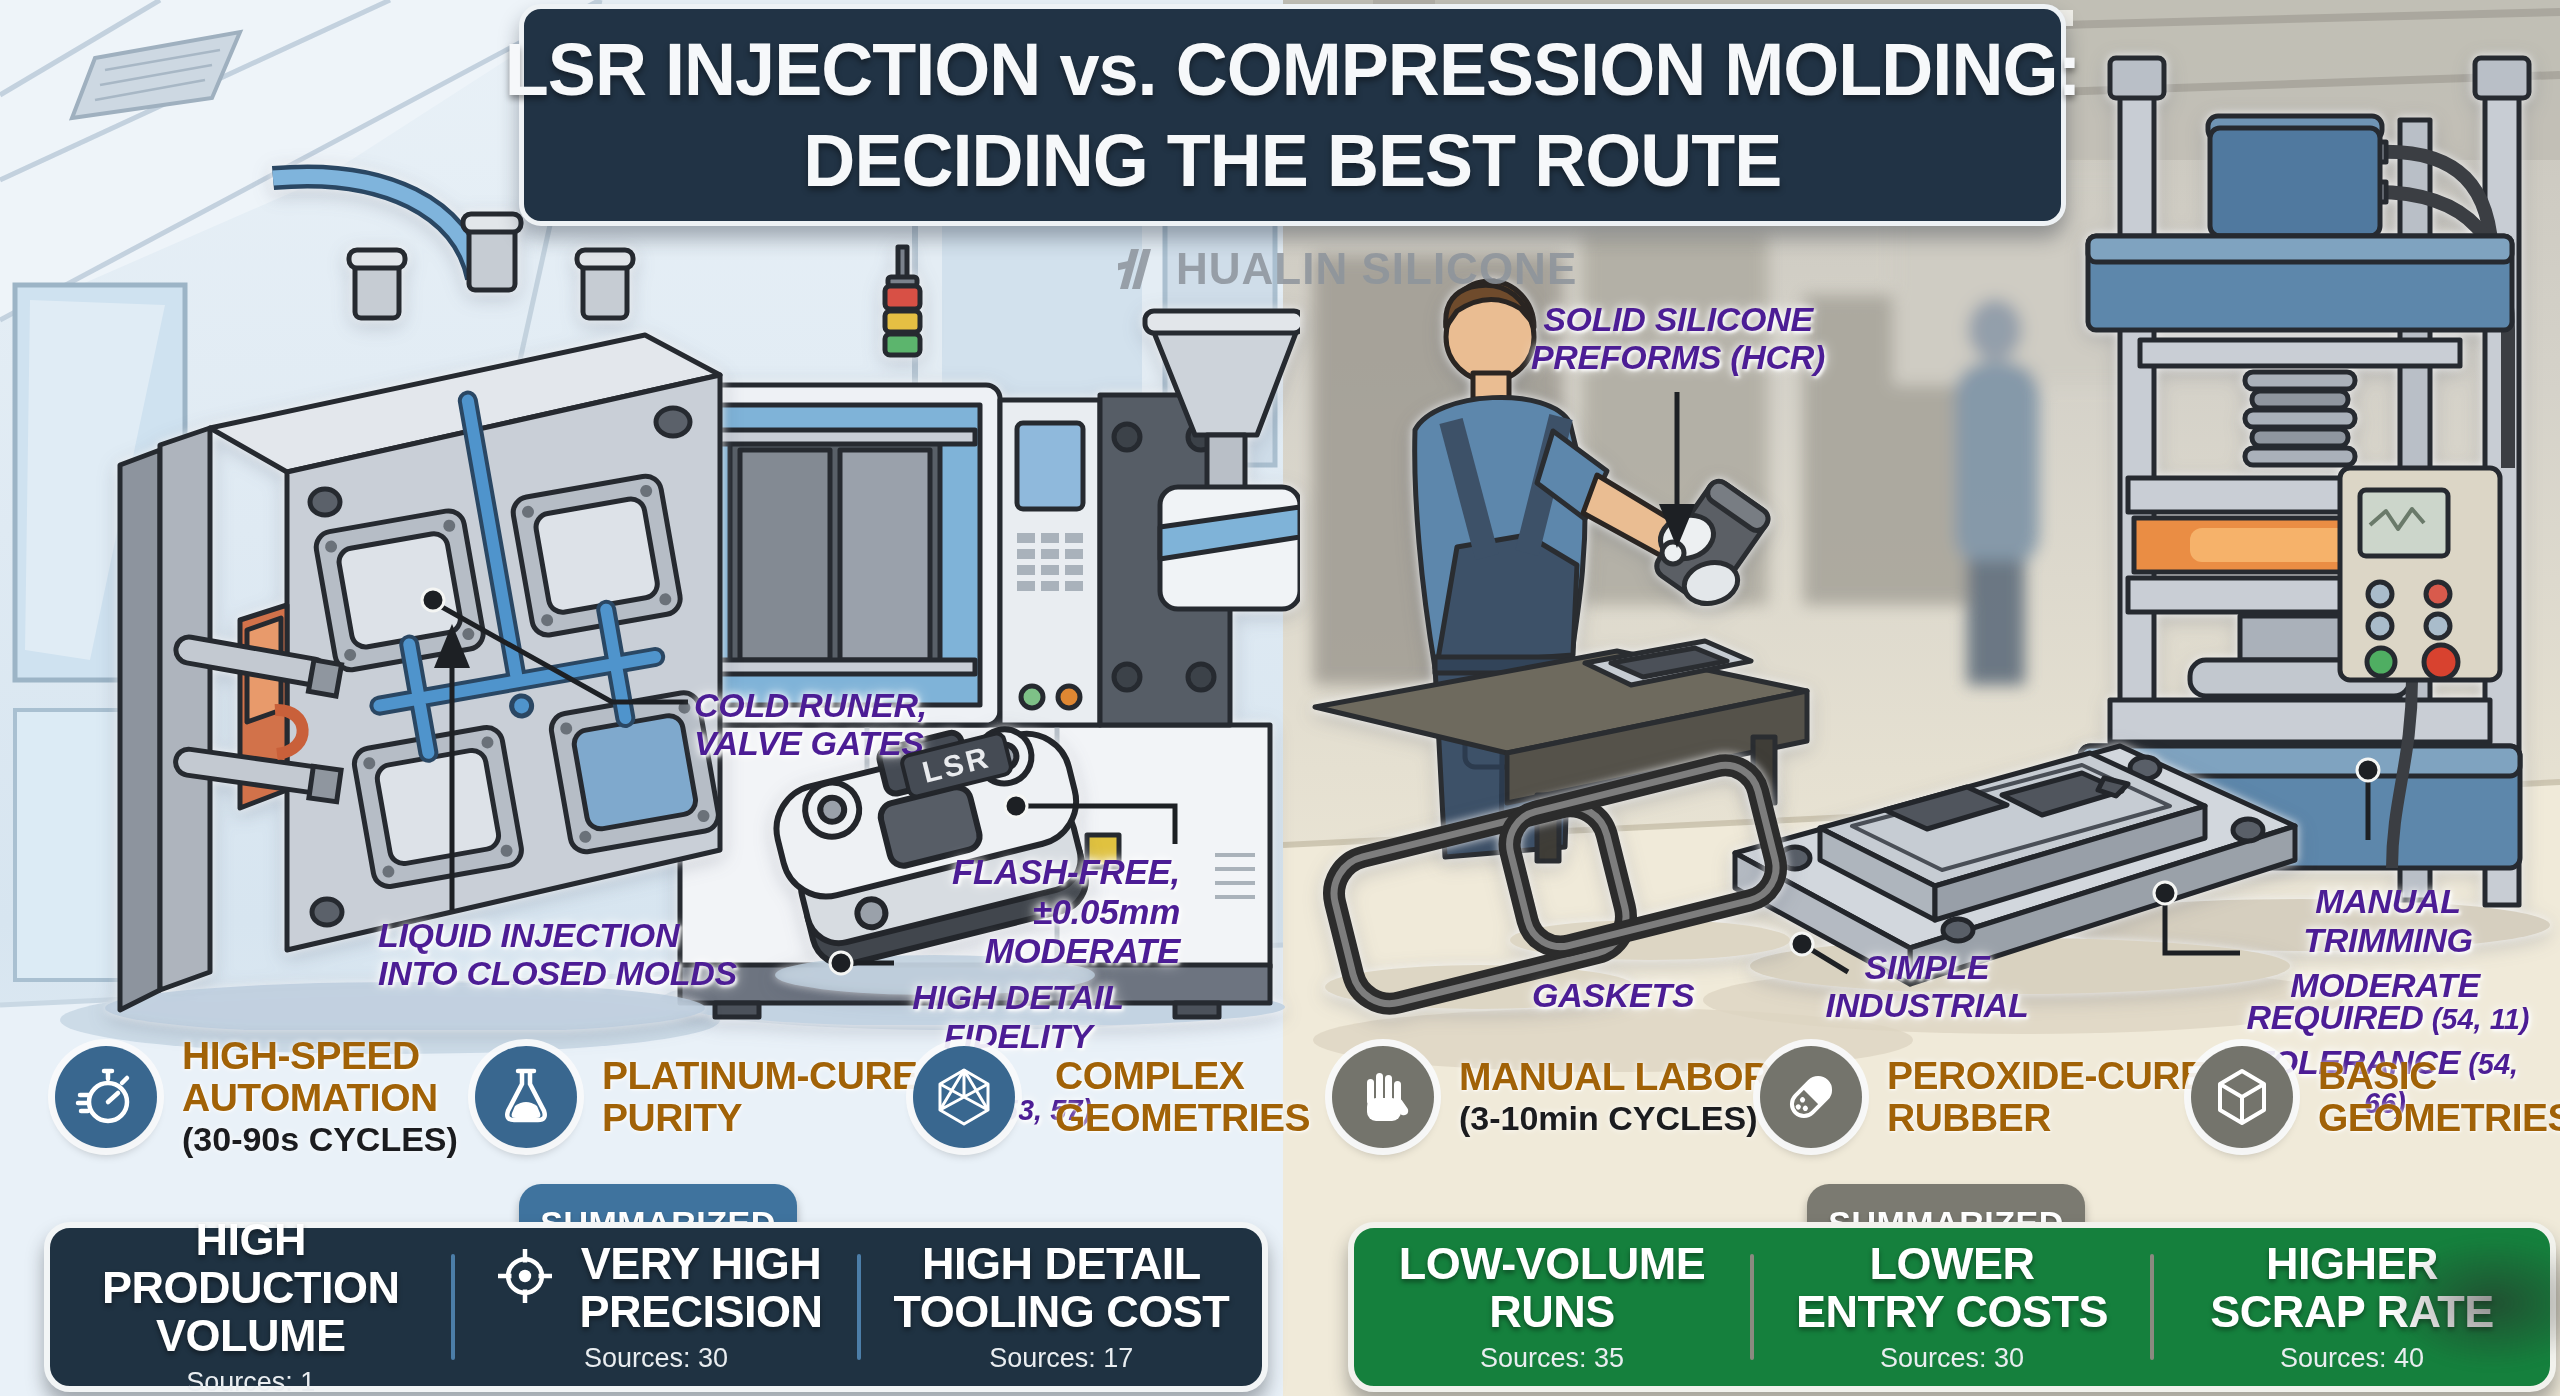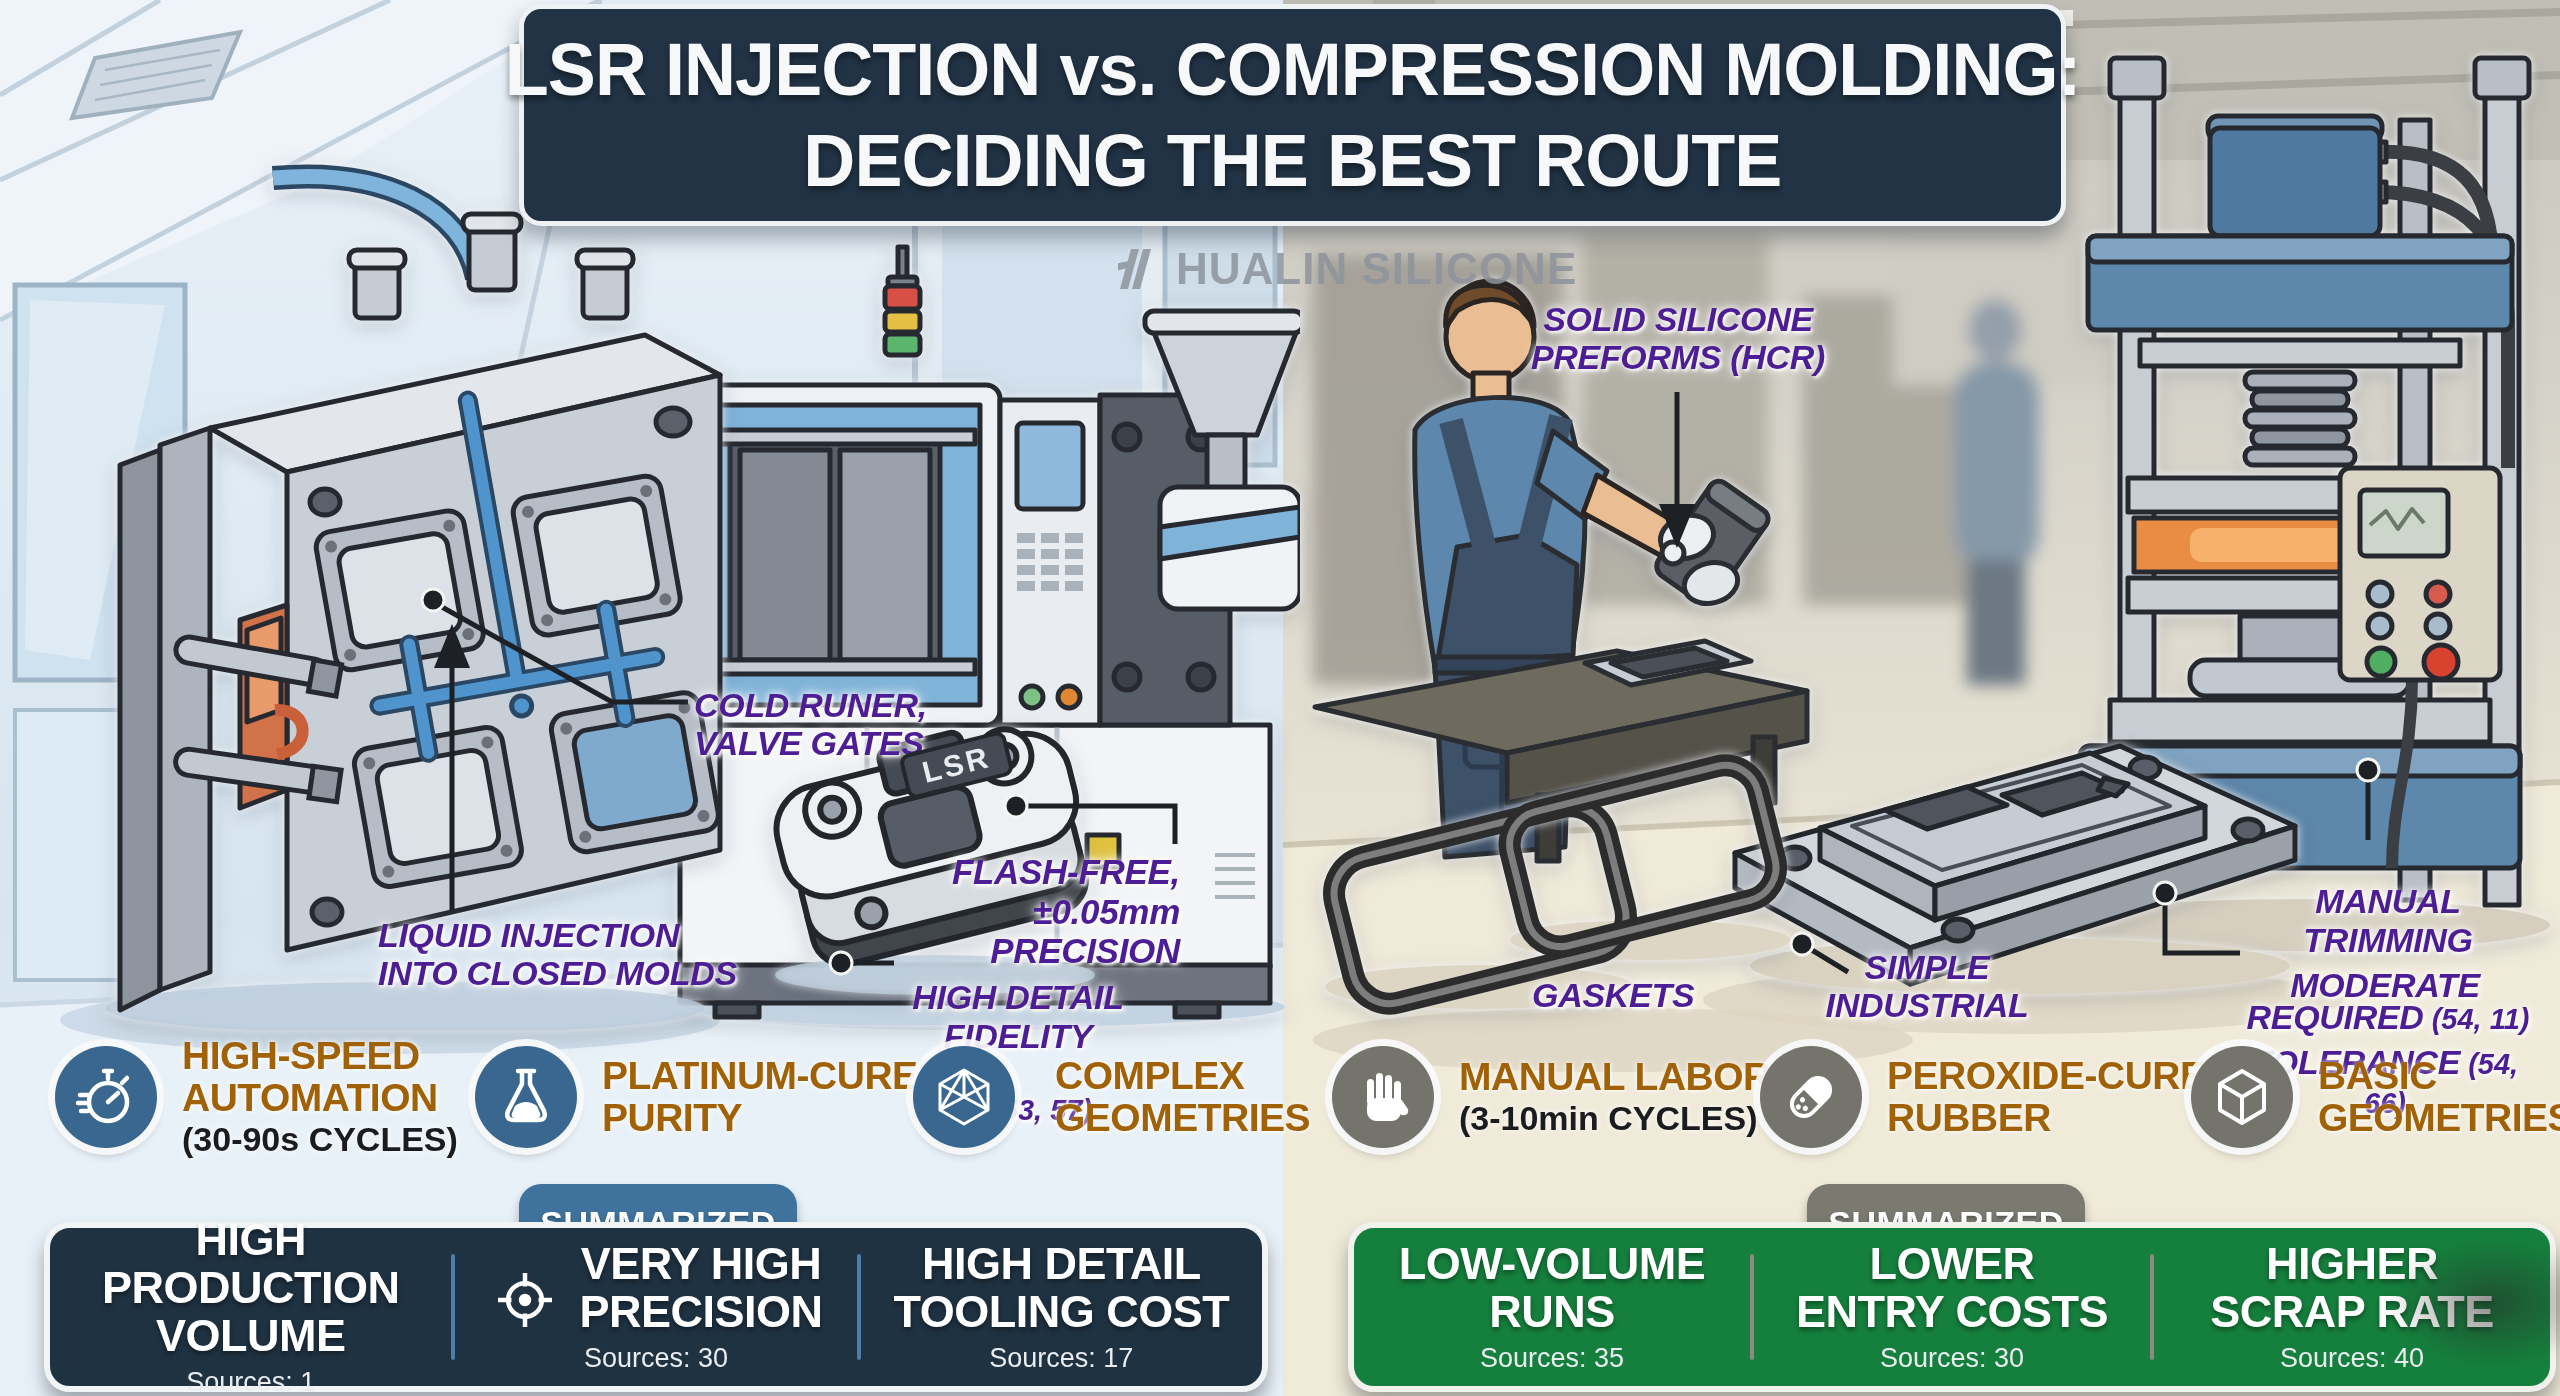--- a/index.html
+++ b/index.html
@@ -36,21 +36,21 @@
   .fsub{font-weight:600;font-size:34px;color:#1b1c1f;margin-top:2px;
     text-shadow:0 0 6px rgba(255,255,255,.9);}
   .fsub:empty{display:none;}
 
   .badge{position:absolute;top:1184px;width:278px;height:78px;border-radius:22px;color:#fff;font-weight:800;
     font-size:34px;display:flex;align-items:center;justify-content:center;letter-spacing:.5px;
     box-shadow:0 6px 10px rgba(0,0,0,.28),inset 0 -7px 0 rgba(0,0,0,.14);text-shadow:0 2px 3px rgba(0,0,0,.3);}
   .sumbar{position:absolute;top:1222px;height:158px;border-radius:26px;border:6px solid #f2f5f6;
     display:flex;align-items:stretch;box-shadow:0 12px 18px rgba(40,44,50,.38);}
   .sumcol{flex:1;display:flex;flex-direction:column;align-items:center;justify-content:center;gap:7px;}
-  .sumrow{display:flex;align-items:flex-end;gap:18px;}
+  .sumrow{display:flex;align-items:flex-start;gap:18px;}
   .sumlabel{color:#fff;font-weight:800;font-size:45px;line-height:1.07;text-align:center;white-space:pre-line;
     letter-spacing:-.5px;text-shadow:0 3px 5px rgba(0,0,0,.4);}
   .sumsrc{color:#e9edf0;font-size:27px;font-weight:400;}
   .vdiv{width:4px;margin:26px 0;border-radius:2px;flex:0 0 auto;}
 
   .part-tag{position:absolute;left:902px;top:742px;background:#454b54;border:4px solid #23262b;border-radius:10px;
     padding:2px 16px;color:#e9ebee;font-weight:800;font-size:30px;letter-spacing:3px;transform:rotate(-14deg);}
   .smudge{position:absolute;left:2388px;top:1238px;width:210px;height:130px;border-radius:50%;
     background:radial-gradient(closest-side,rgba(42,42,40,.55),rgba(42,42,40,0));filter:blur(5px);}
 </style>
@@ -398,21 +398,21 @@
     </g>
     <polygon points="434,668 470,668 452,624" fill="#1d2024"></polygon>
     <polygon points="1659,504 1695,504 1677,548" fill="#1d2024"></polygon>
   </svg>
 
   <div class="callout" style="left:694px;top:686px;">COLD RUNER,
 VALVE GATES</div>
   <div class="callout" style="left:378px;top:916px;">LIQUID INJECTION
 INTO CLOSED MOLDS</div>
   <div class="callout rightal" style="left:850px;top:852px;width:330px;font-size:35px;">FLASH-FREE,
-±0.05mm PRECISION</div>
+±0.05mm MODERATE</div>
   <div class="callout center" style="left:848px;top:940px;width:340px;">
     <div>HIGH DETAIL FIDELITY</div>
     <div class="src">(43, 53, 57)</div>
   </div>
   <div class="part-tag">LSR</div>
 
   <div class="callout center" style="left:1528px;top:300px;width:300px;">SOLID SILICONE
 PREFORMS (HCR)</div>
   <div class="callout" style="left:1532px;top:976px;">GASKETS</div>
   <div class="callout center" style="left:1822px;top:948px;width:210px;">SIMPLE

